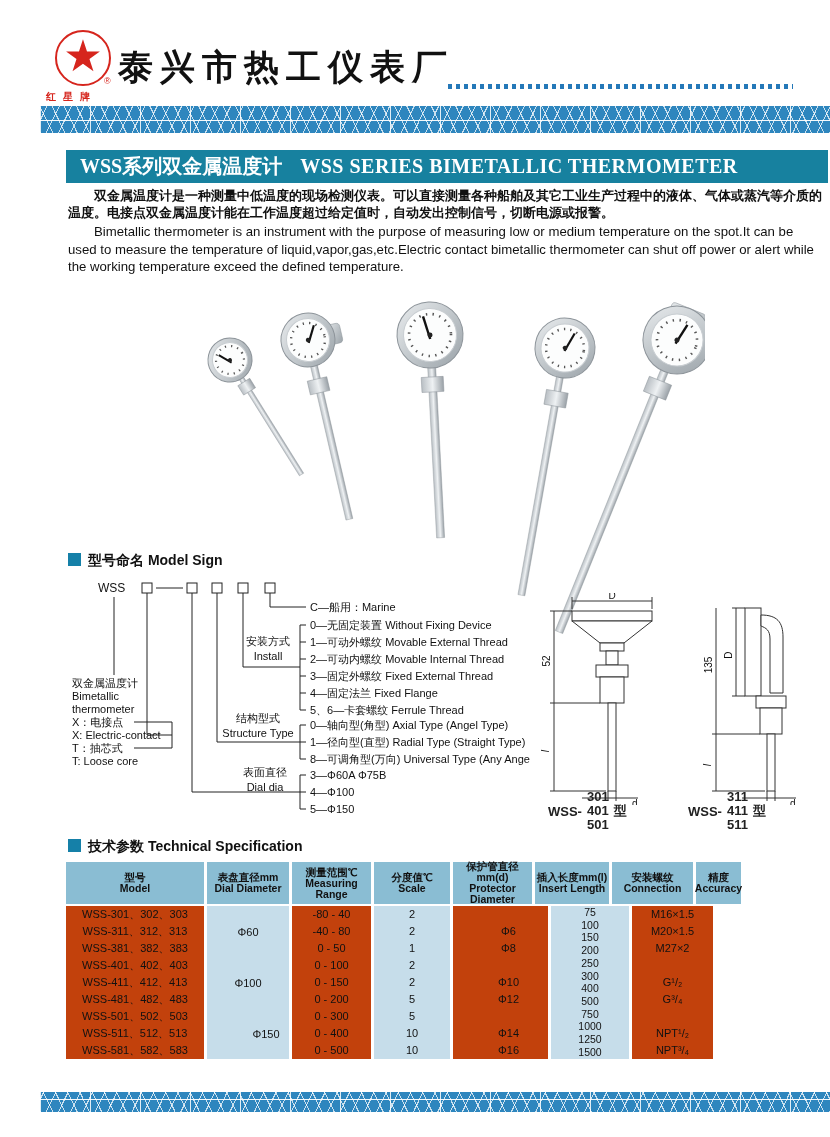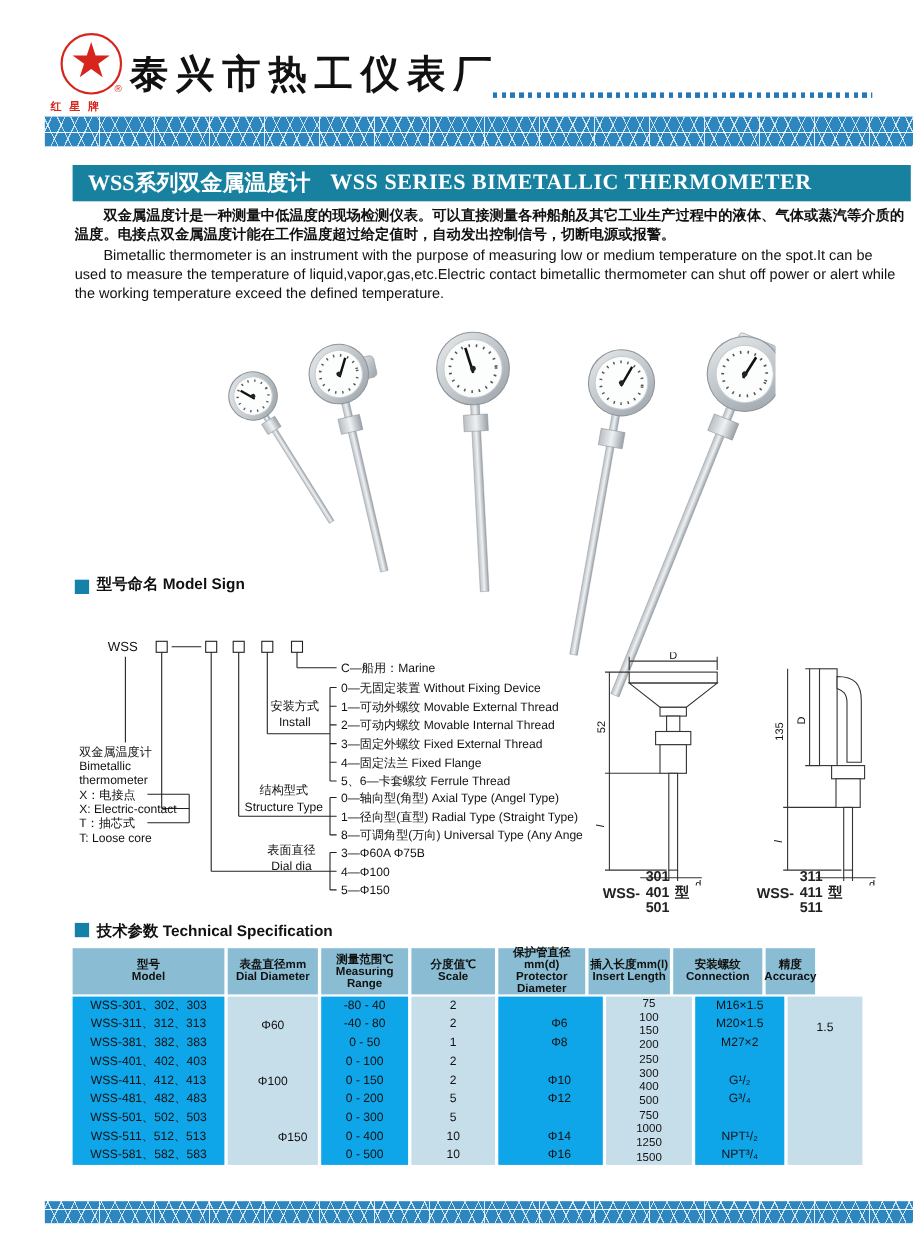--- a/index.html
+++ b/index.html
@@ -46,21 +46,21 @@
   
   .cap{position:absolute;display:flex;align-items:center;font-size:13px;font-weight:bold;color:#222;}
   .cap .stack{display:flex;flex-direction:column;margin:0 5px;line-height:14px;text-align:center;}
   
   .spec-table{position:absolute;left:66px;top:862px;width:702px;}
   .hrow,.brow{display:flex;gap:3px;}
   .hcell{background:#8abdd3;height:42px;display:flex;flex-direction:column;align-items:center;
          justify-content:center;font-size:10.5px;font-weight:bold;line-height:11px;text-align:center;flex:none;}
   .bcol{display:flex;flex-direction:column;flex:none;}
   .cell{height:17px;line-height:17px;font-size:11px;text-align:center;}
-  .c-gray{background:#0ea5e9;}
+  .c-gray{background:#c2410c;}
   .c-blue{background:#c6ddea;}
   .merge{display:flex;align-items:center;justify-content:center;font-size:11px;}
   .spec-body{margin-top:2px;}
   svg text{font-family:"Liberation Sans",sans-serif;}
 </style>
 </head>
 <body>
 
 <div class="page">
 
@@ -139,21 +139,21 @@
       <rect x="-12" y="44" width="24" height="16" fill="url(#stemg)" stroke="#8d949a" stroke-width=".5"></rect>
       <rect x="-18" y="-34" width="36" height="14" rx="3" fill="url(#silver)" stroke="#8d949a" stroke-width=".5"></rect>
       <circle r="34" fill="url(#silver)" stroke="#8d949a"></circle>
         <circle r="26" fill="#fcfdfd" stroke="#c8cdd1"></circle>
       <circle r="20" fill="none" stroke="#555" stroke-width="2.6" stroke-dasharray="1.4 5.4"></circle>
       <line x1="0" y1="4" x2="4" y2="-18" stroke="#111" stroke-width="2.4"></line>
         <circle r="2.5" fill="#222"></circle>
     </g>
   </svg>
 
-  <div class="abs sec-head" style="left:68px;top:522px;align-items:flex-end;">
+  <div class="abs sec-head" style="left:68px;top:552px;">
     <span class="sq"></span>
     <span><span>型号命名</span>
     <span>Model Sign</span></span>
   </div>
 
   <svg class="abs" style="left:70px;top:575px;" width="460" height="252">
     <g stroke="#222" stroke-width="1" fill="none">
 
       <rect x="72" y="8" width="10" height="10" fill="#fff"></rect>
       <rect x="117" y="8" width="10" height="10" fill="#fff"></rect>
@@ -412,20 +412,17 @@
           <div class="cell">M16×1.5</div>
           <div class="cell">M20×1.5</div>
           <div class="cell">M27×2</div>
           <div class="cell"></div>
           <div class="cell">G¹/₂</div>
           <div class="cell">G³/₄</div>
           <div class="cell"></div>
           <div class="cell">NPT¹/₂</div>
           <div class="cell">NPT³/₄</div>
         </div>
-        <div class="bcol c-blue" style="width: 68px;">
-          <div style="height: 153px; text-align: center; font-size: 11px; padding-top: 22px; box-sizing: border-box;">1.5</div>
-        </div>
       </div>
   </div>
 
   <div class="abs lattice bar-bottom"></div>
 </div>
 
 </body></html>

